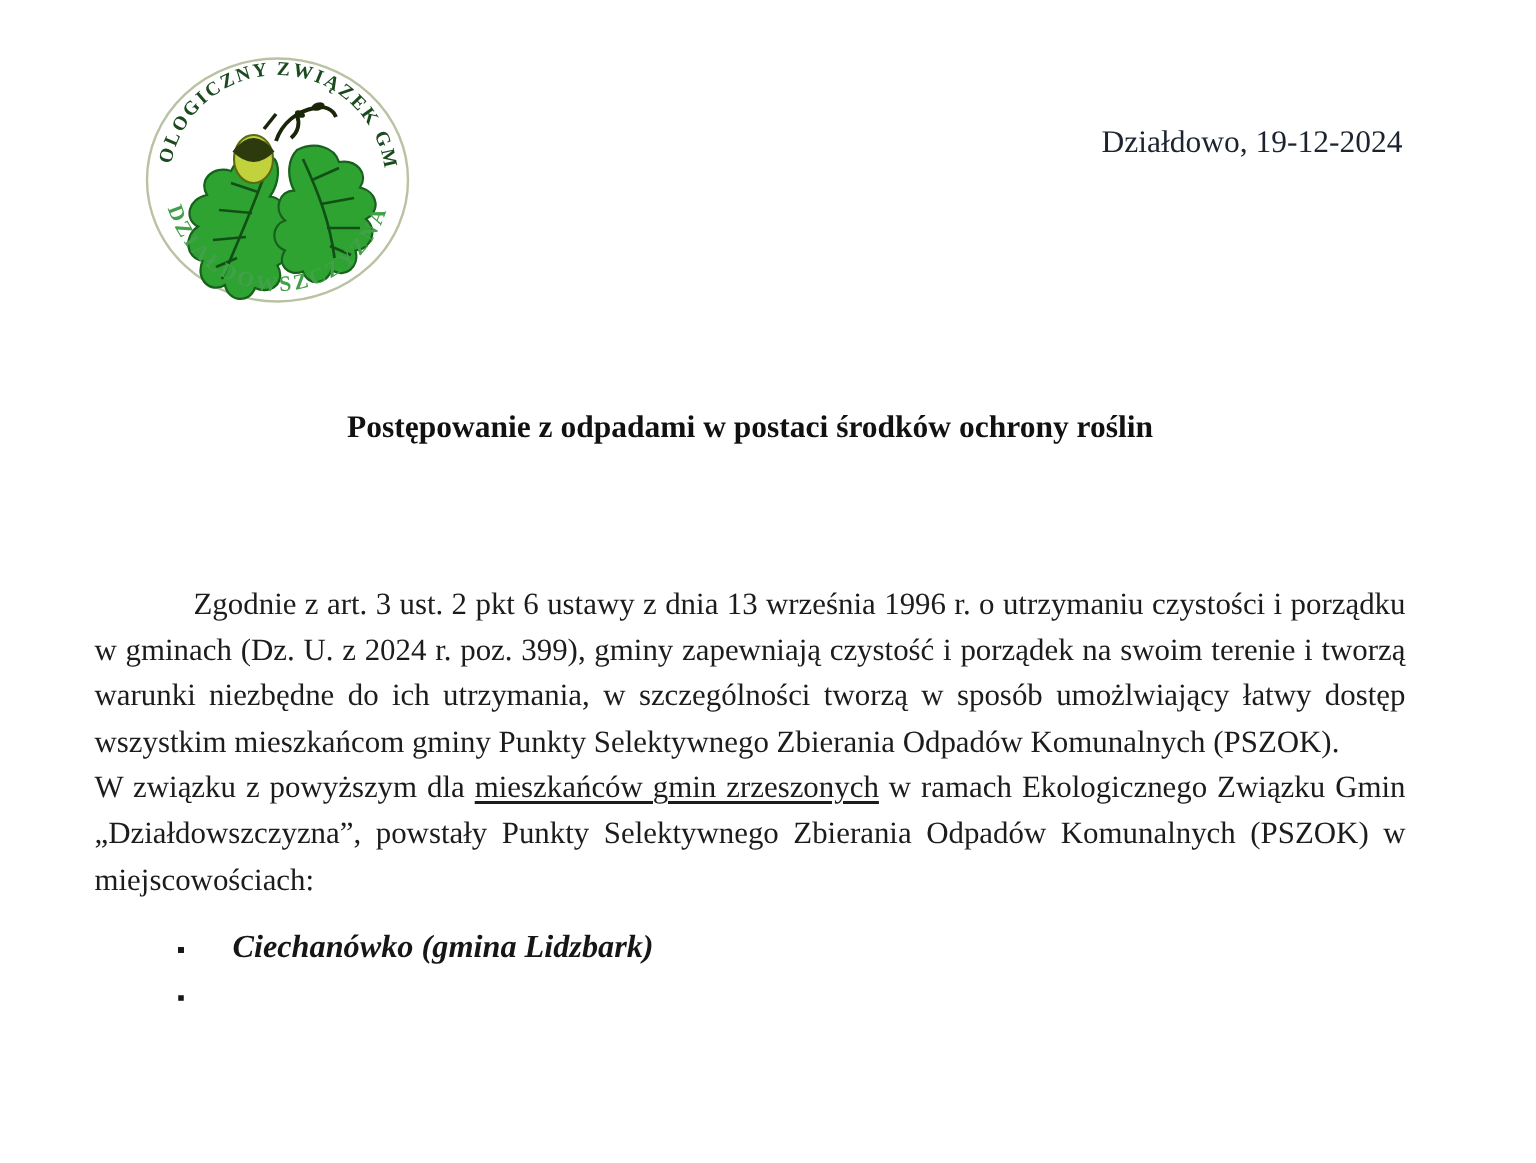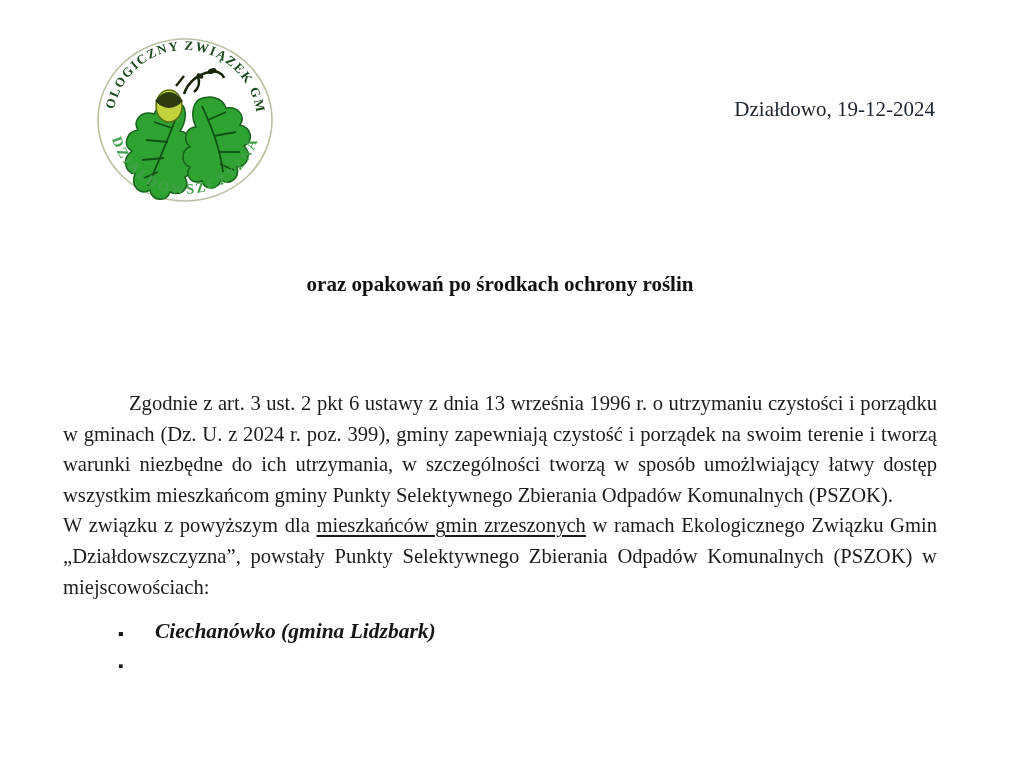--- a/index.html
+++ b/index.html
@@ -7,21 +7,21 @@
     position:relative; width:1024px; height:775px;
     background:#ffffff; overflow:hidden;
     font-family:"Liberation Serif", serif; color:#1f1f1f;
   }
   
   .logo { position:absolute; left:80px; top:20px; width:210px; height:200px; }
   .logo .arc-top   { font-family:"Liberation Serif",serif; font-weight:bold; font-size:13px; letter-spacing:1.6px; fill:#1b4a1f; }
   .logo .arc-bottom{ font-family:"Liberation Serif",serif; font-weight:bold; font-size:14.5px; letter-spacing:2.2px; fill:#43a04a; }
   
   .dateline {
-    position:absolute; top:97px; right:89px;
+    position:absolute; top:82px; right:89px;
     font-size:21px; color:#1c2430; white-space:nowrap;
   }
   
   .doc-title {
     position:absolute; left:63px; top:269px; width:874px;
     text-align:center; font-weight:bold; font-size:21px; line-height:31px; color:#111;
   }
   
   .bodytext {
     position:absolute; left:63px; top:388px; width:874px;
@@ -96,21 +96,21 @@
       </text>
       <text class="arc-bottom" text-anchor="middle">
         <textPath href="#arcBottom" startOffset="50%">DZIAŁDOWSZCZYZNA</textPath>
       </text>
     </svg>
   </div>
 
   <div class="dateline">Działdowo, 19-12-2024</div>
 
   <div class="doc-title">
-    <div>oraz opakowań po środkach ochrony roślin</div>
+    <div>Postępowanie z odpadami w postaci środków ochrony roślin</div>
   </div>
 
   <div class="bodytext">
     <p class="indent">Zgodnie z art. 3 ust. 2 pkt 6 ustawy z dnia 13 września 1996 r. o utrzymaniu czystości i porządku w gminach (Dz. U. z 2024 r. poz. 399), gminy zapewniają czystość i porządek na swoim terenie i tworzą warunki niezbędne do ich utrzymania, w szczególności tworzą w sposób umożlwiający łatwy dostęp wszystkim mieszkańcom gminy Punkty Selektywnego Zbierania Odpadów Komunalnych (PSZOK).</p>
     <p><span>W związku z powyższym dla </span><span class="u">mieszkańców gmin zrzeszonych</span><span> w ramach Ekologicznego Związku Gmin „Działdowszczyzna”, powstały Punkty Selektywnego Zbierania Odpadów Komunalnych (PSZOK) w miejscowościach:</span></p>
 
     <ul class="locations">
       <li><span class="bullet">▪</span></li>
       <li><span class="bullet">▪</span></li>
       <li><span class="bullet">▪</span><span>Ciechanówko (gmina Lidzbark)</span></li>

